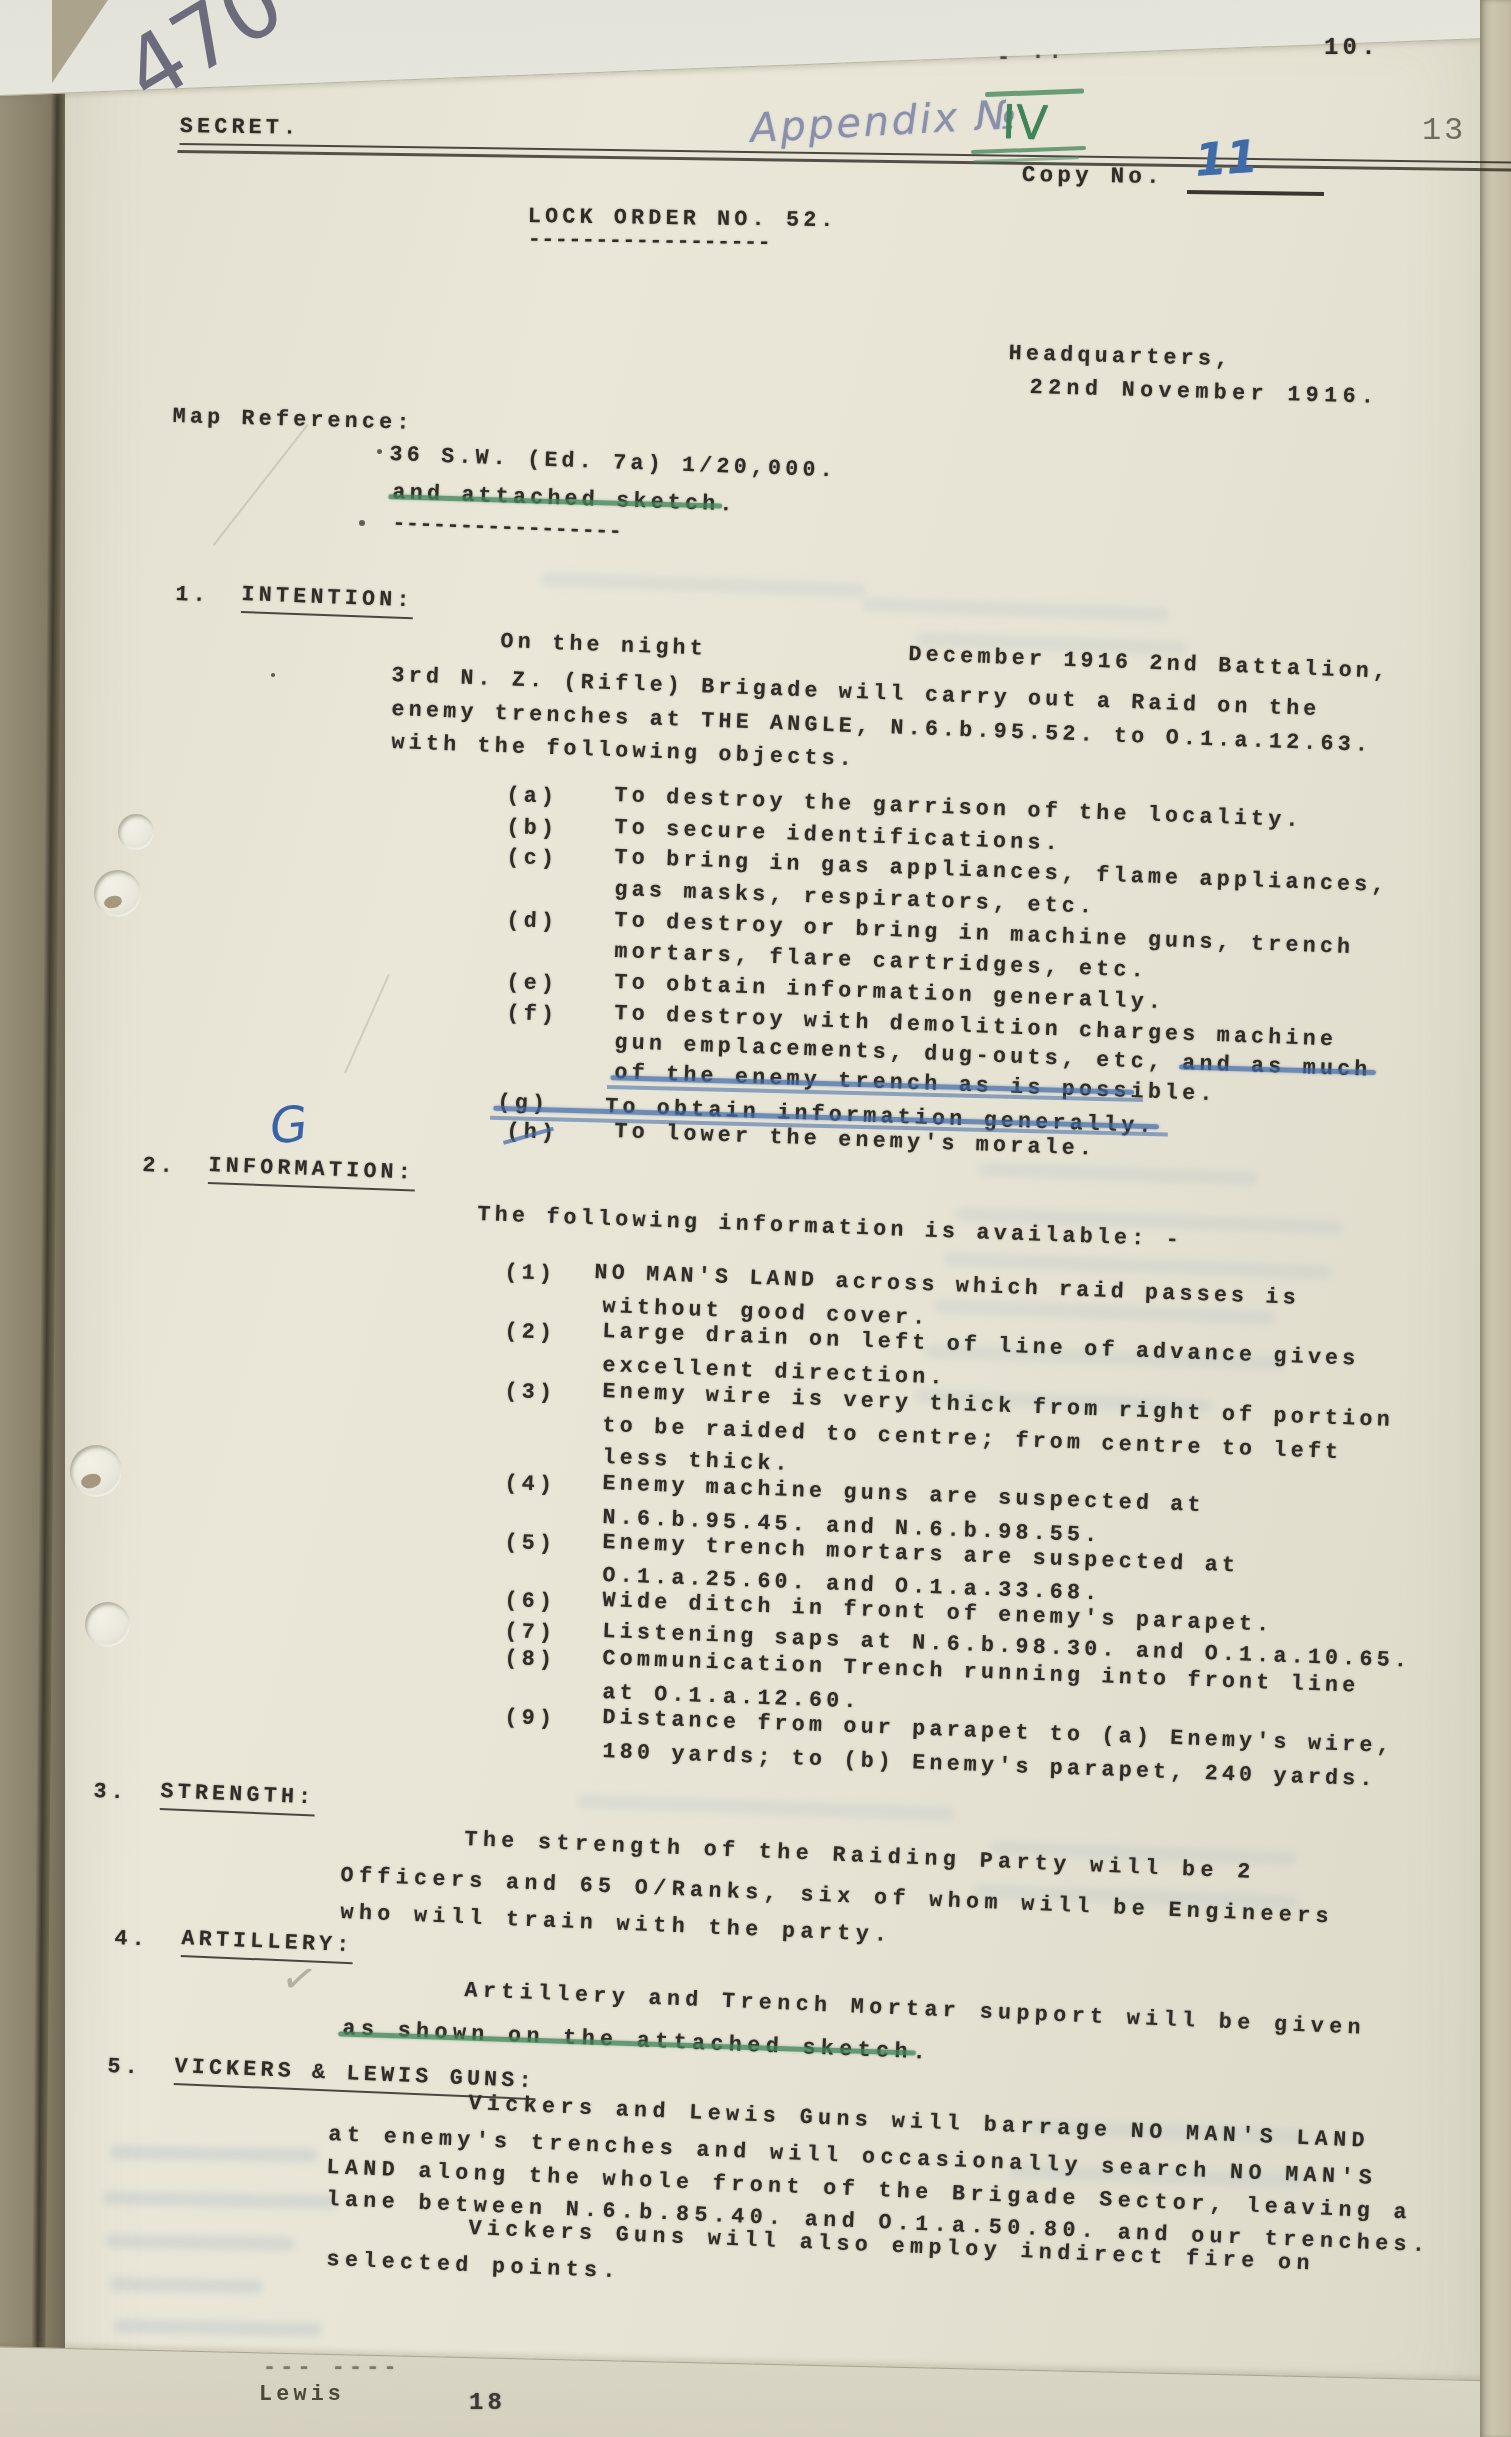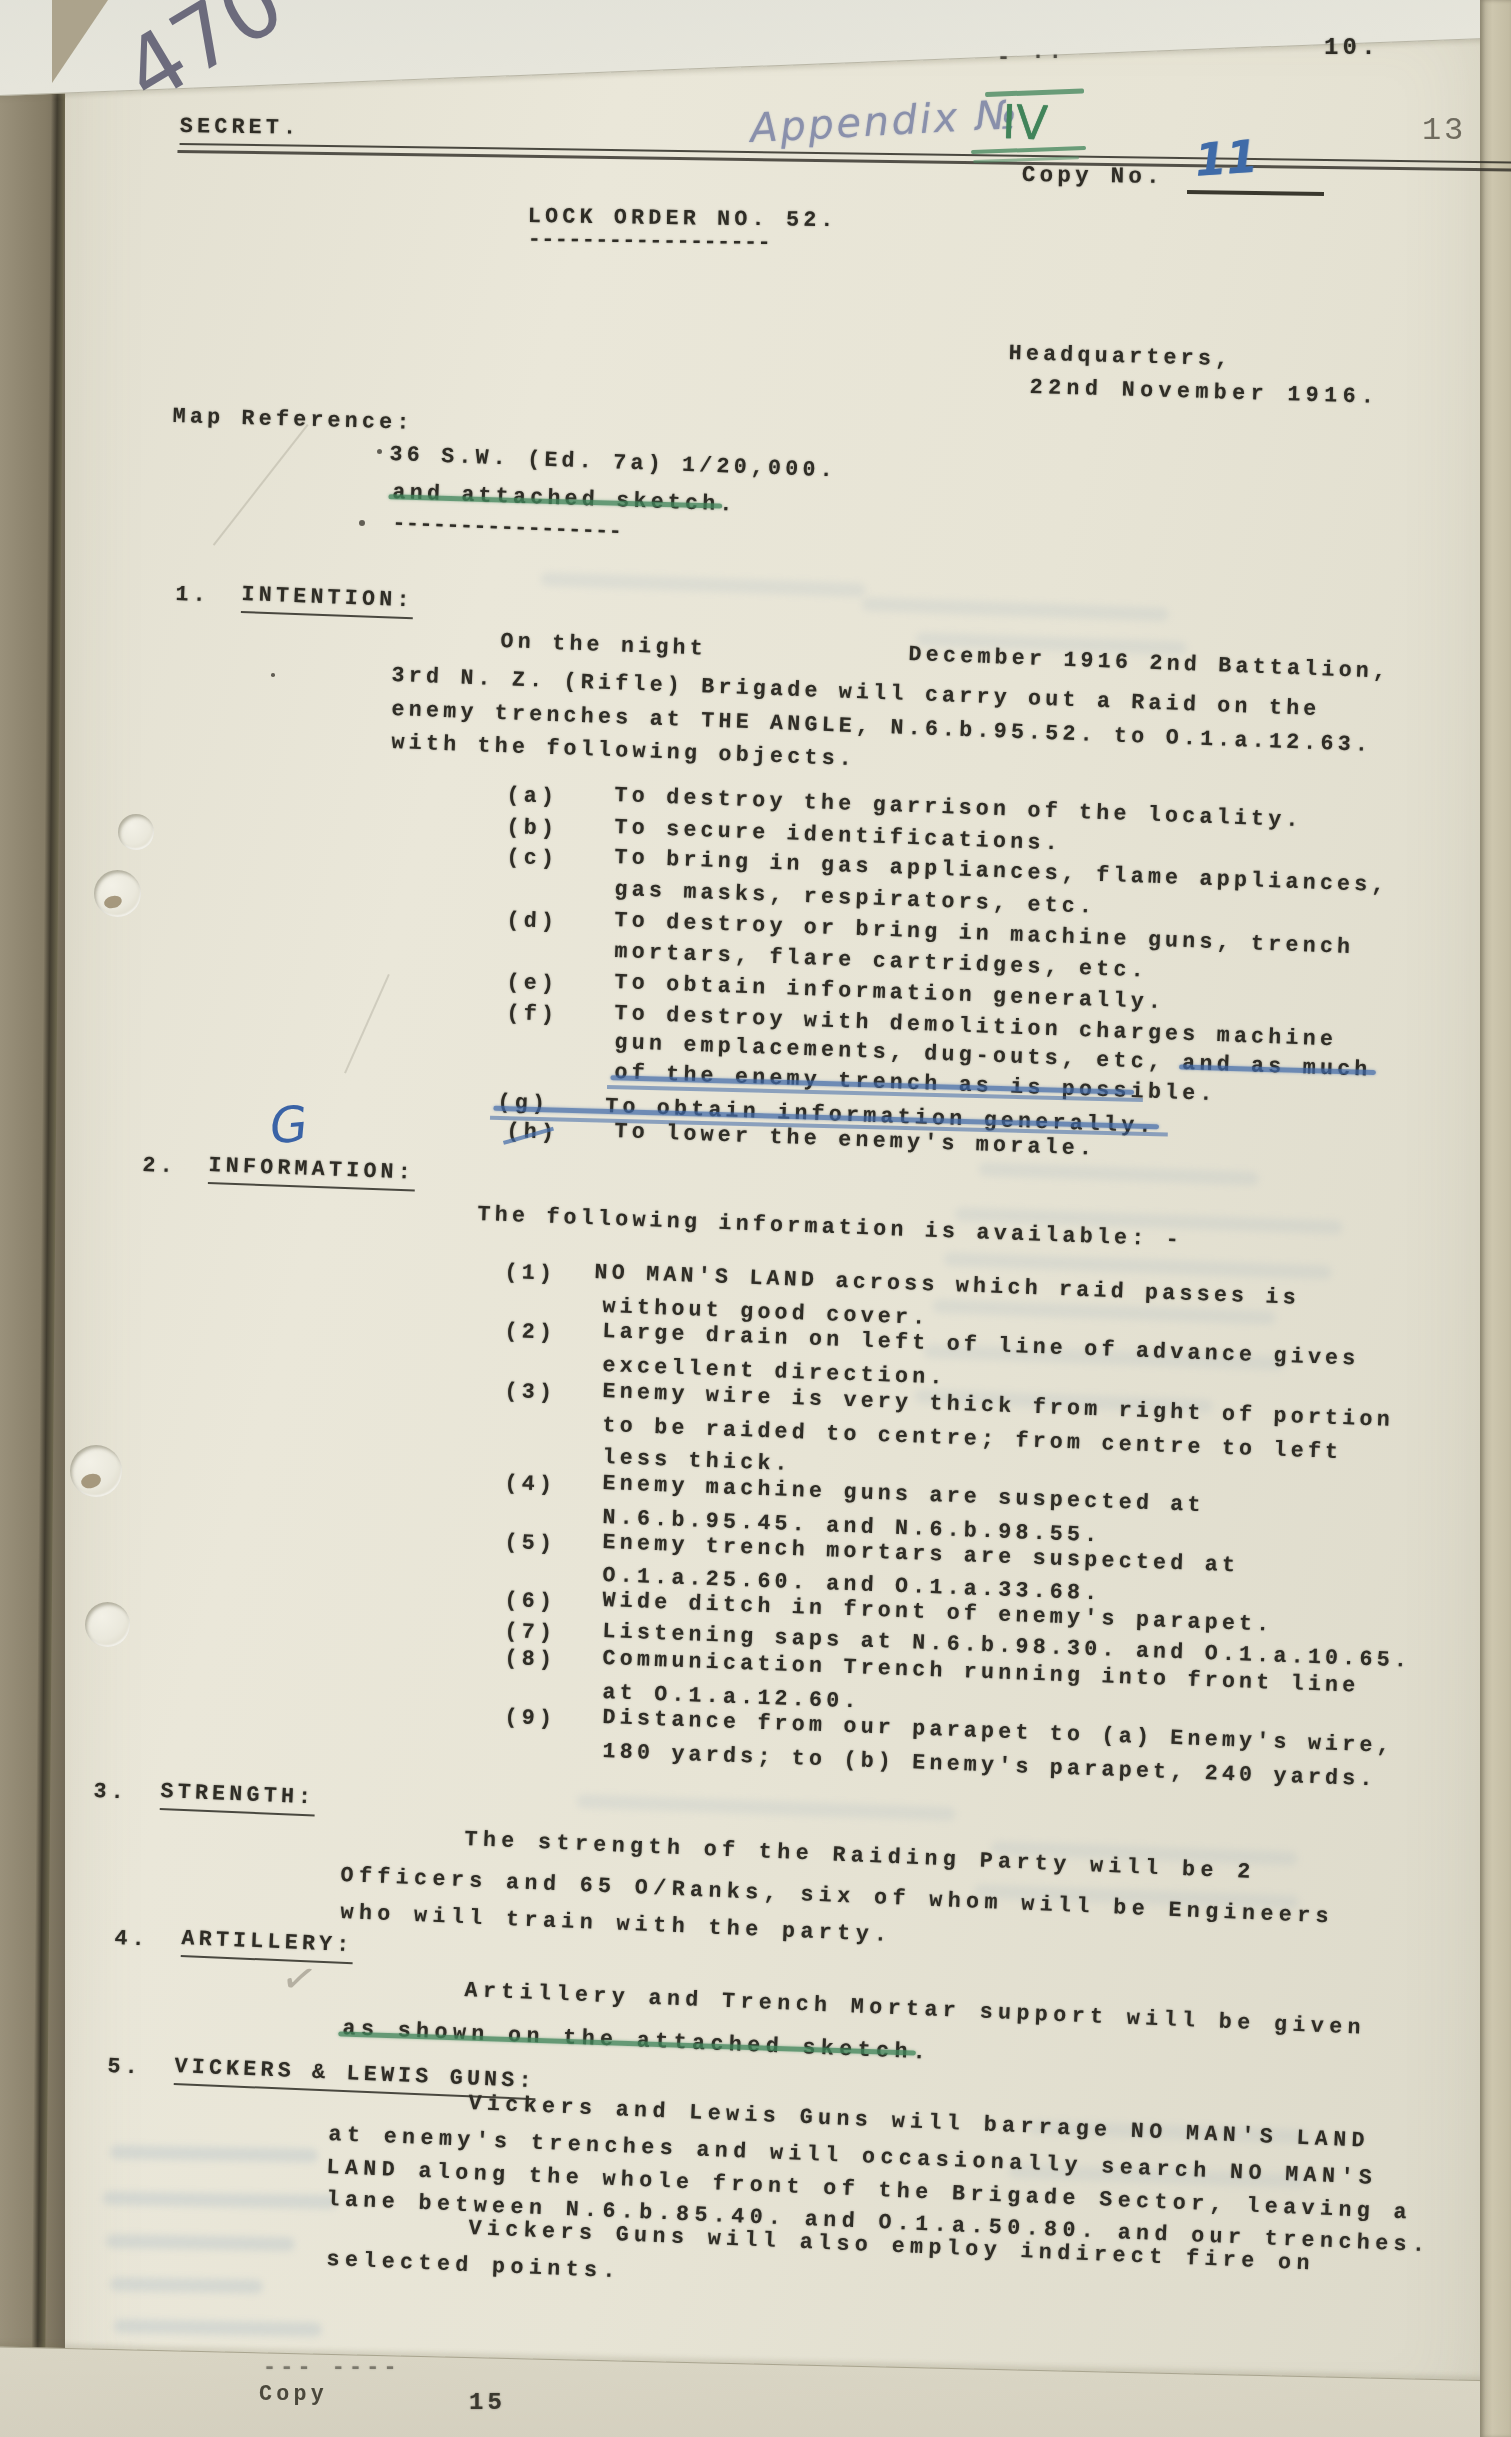--- a/index.html
+++ b/index.html
@@ -225,15 +225,15 @@
 <div class="t r24" style="left:108px;top:2054px;font-weight:700;">5.</div>
 <div class="t r24 hd" style="left:175px;top:2054px;">VICKERS &amp; LEWIS GUNS:</div>
 <div class="t r24 w" style="left:469px;top:2091px;">Vickers and Lewis Guns will barrage NO MAN'S LAND</div>
 <div class="t r24 w" style="left:329px;top:2122px;">at enemy's trenches and will occasionally search NO MAN'S</div>
 <div class="t r24 w" style="left:327px;top:2155px;">LAND along the whole front of the Brigade Sector, leaving a</div>
 <div class="t r24 w" style="left:327px;top:2187px;">lane between N.6.b.85.40. and O.1.a.50.80. and our trenches.</div>
 <div class="t r24 w" style="left:469px;top:2216px;">Vickers Guns will also employ indirect fire on</div>
 <div class="t r24 w" style="left:327px;top:2247px;">selected points.</div>
 
 <div class="t r0" style="left:263px;top:2355px;opacity:.55;">--- ----</div>
-<div class="t r0" style="left:259px;top:2382px;color:#4b483c;text-shadow:none;">Copy</div>
-<div class="t r0" style="left:469px;top:2389px;font-size:24px;color:#3a382f;">15</div>
+<div class="t r0" style="left:259px;top:2382px;color:#4b483c;text-shadow:none;">Lewis</div>
+<div class="t r0" style="left:469px;top:2389px;font-size:24px;color:#3a382f;">18</div>
 
 
 </body></html>

